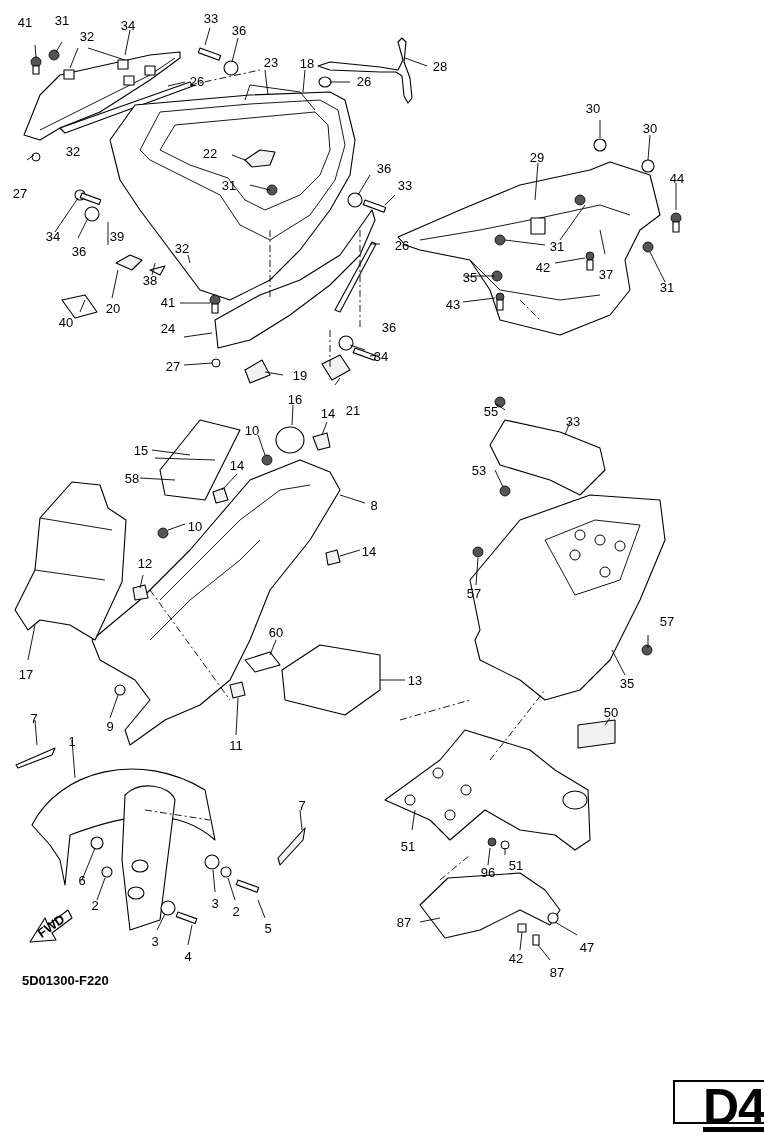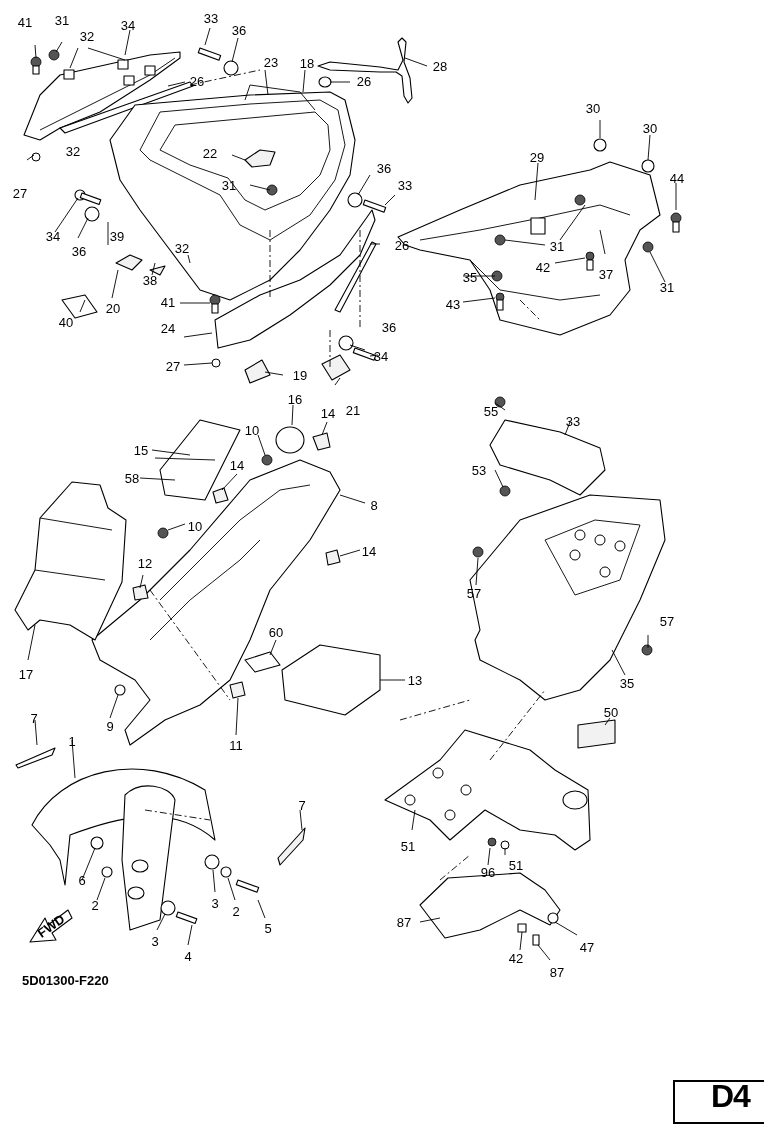--- a/index.html
+++ b/index.html
@@ -11,22 +11,22 @@
   .thin { fill: none; stroke: #000; stroke-width: 0.9; }
   .lead { fill: none; stroke: #000; stroke-width: 0.9; }
   .dash { fill: none; stroke: #000; stroke-width: 0.9; stroke-dasharray: 7 3 2 3; }
   .hole { fill: #fff; stroke: #000; stroke-width: 1; }
   .dark { fill: #555; stroke: #000; stroke-width: 0.8; }
   .callout { position: absolute; font-size: 13px; line-height: 13px; white-space: nowrap;
              transform: translate(-50%, -50%); }
   .code { position: absolute; left: 22px; top: 973px; font-size: 13px; font-weight: bold; }
   .section-badge { position: absolute; left: 673px; top: 1080px; width: 100px; height: 44px;
                    border: 2px solid #000; border-right: none; box-sizing: border-box; }
-  .section-badge span { position: absolute; left: 36px; top: -4px; font-size: 32px; font-weight: bold;
-                        letter-spacing: -1px; }
+  .section-badge span { position: absolute; left: 28px; top: -4px; font-size: 50px; font-weight: bold;
+                        letter-spacing: -1px; text-decoration: underline; }
   .fwd-text { font-size: 13px; font-weight: bold; }
 </style>
 </head>
 <body>
 
 <svg id="diagram" viewBox="0 0 764 1137" xmlns="http://www.w3.org/2000/svg">
 
   <g>
     <path class="part" d="M24,135 L40,95 L60,75 L150,55 L180,52 L180,58 L150,80 L100,112 L60,128 L40,140 Z"></path>
     <path class="thin" d="M40,130 L60,120 L100,100 L150,75 L175,58"></path>

